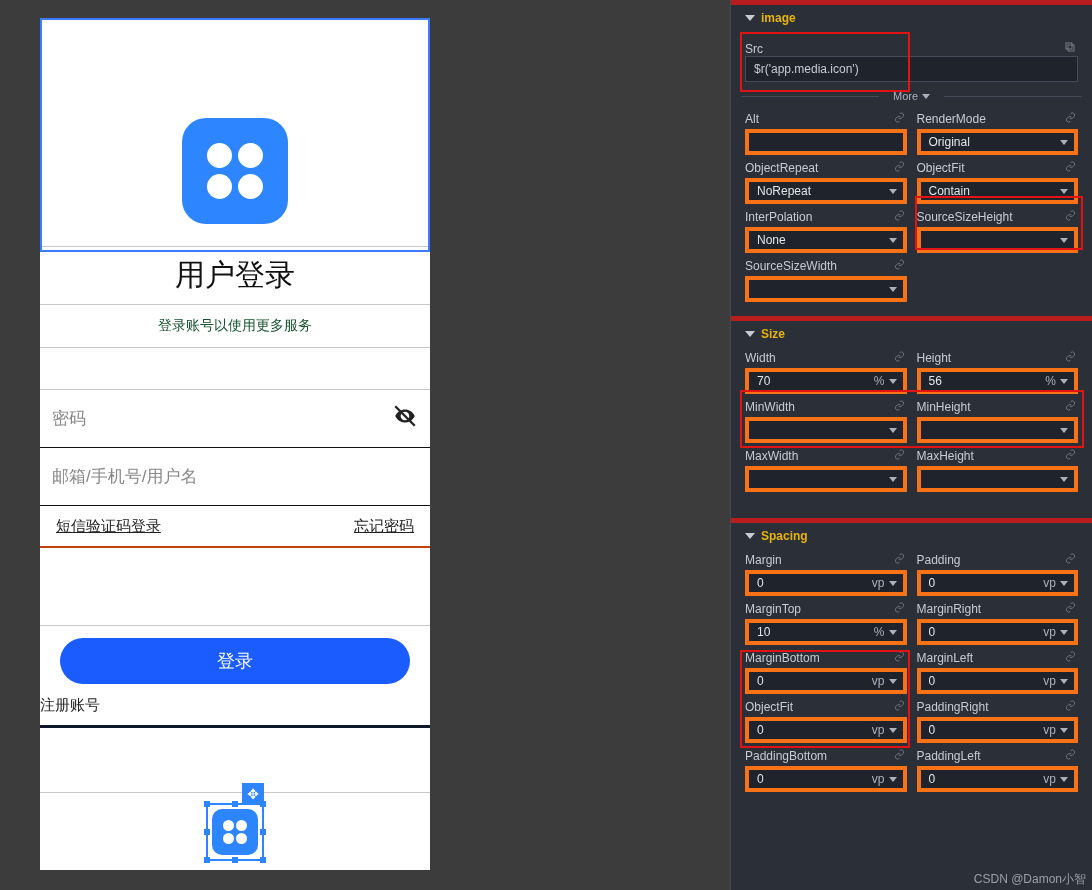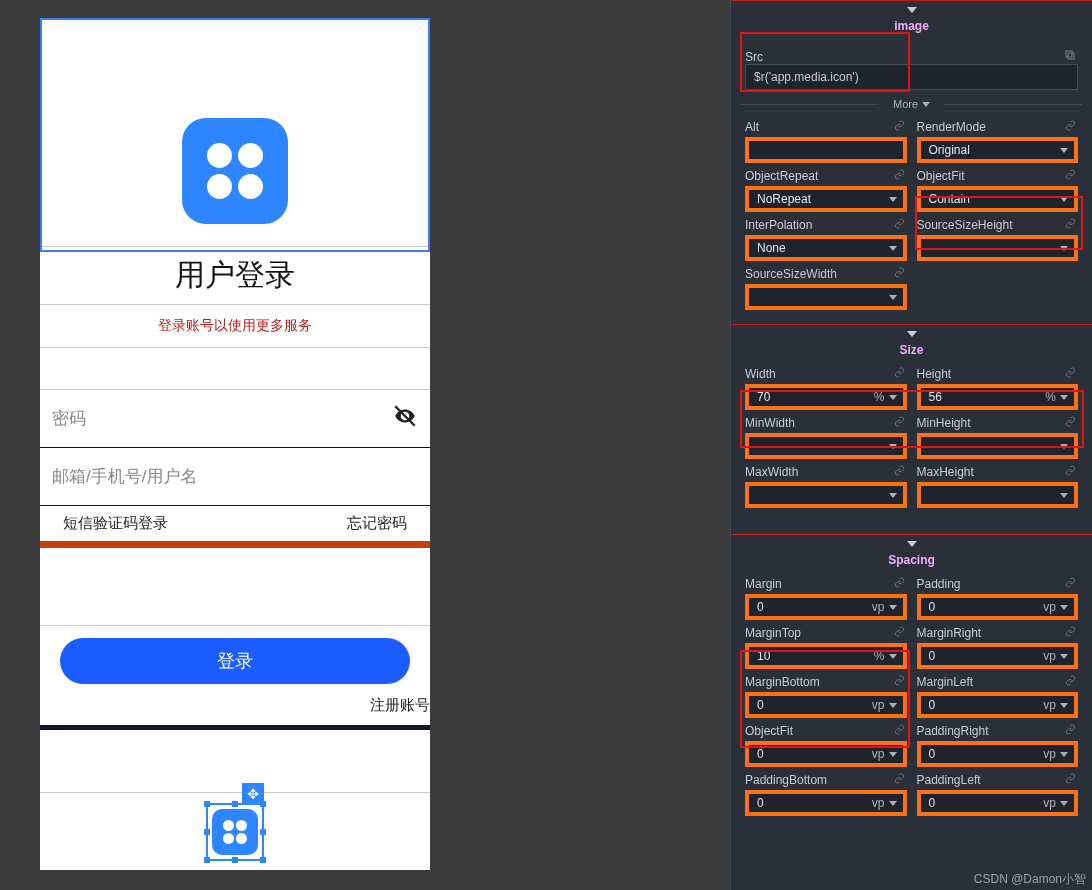--- a/index.html
+++ b/index.html
@@ -7,38 +7,38 @@
 
 
 .canvas { width: 730px; height: 890px; background: #3c3c3c; display: flex; align-items: flex-start; justify-content: flex-start; padding: 18px 0 0 40px; }
 .phone { width: 390px; height: 852px; background: #fff; position: relative; }
 .sel-outline { position: absolute; left: 0; right: 0; top: 0; height: 234px; border: 2px solid #3d7cff; pointer-events: none; }
 .logo-wrap { display: flex; justify-content: center; padding-top: 100px; }
 .logo { width: 106px; height: 106px; background: #2d86ff; border-radius: 24px; display: flex; align-items: center; justify-content: center; }
 .dots { width: 56px; height: 56px; display: grid; grid-template-columns: 1fr 1fr; gap: 6px; }
 .dot { background: #fff; border-radius: 50%; }
 .title { text-align: center; font-size: 30px; font-weight: 500; color: #111; margin-top: 22px; padding: 8px 0; border-top: 1px solid #c9c9c9; border-bottom: 1px solid #c9c9c9; }
-.subtitle { text-align: center; font-size: 14px; color: #b91c1c; padding: 12px 12px; border-bottom: 1px solid #c9c9c9; }
+.subtitle { text-align: center; font-size: 14px; color: #14532d; padding: 12px 12px; border-bottom: 1px solid #c9c9c9; }
 .spacer { height: 42px; border-bottom: 1px solid #c9c9c9; }
 .inp { height: 58px; border-bottom: 1px solid #111; display: flex; align-items: center; padding: 0 12px; font-size: 17px; color: #888; justify-content: space-between; }
 .eye svg { width: 26px; height: 26px; }
-.row-links { height: 42px; border-bottom: 7px solid #c2410c; display: flex; align-items: center; justify-content: space-between; padding: 0 23px; font-size: 15px; color: #222; }
+.row-links { height: 42px; border-bottom: 2px solid #c2410c; display: flex; align-items: center; justify-content: space-between; padding: 0 16px; font-size: 15px; color: #222; text-decoration: underline; }
 .spacer2 { height: 78px; border-bottom: 1px solid #c9c9c9; }
 .btn-login { margin: 12px 20px 8px; height: 46px; background: #1b5cff; border-radius: 24px; display: flex; align-items: center; justify-content: center; color: #fff; font-size: 18px; }
-.btn-reg { text-align: right; font-size: 15px; color: #222; margin-top: 12px; padding-bottom: 10px; border-bottom: 5px solid #0f172a; }
+.btn-reg { text-align: left; font-size: 15px; color: #222; margin-top: 12px; padding-bottom: 10px; border-bottom: 3px solid #0f172a; }
 .footer { position: absolute; bottom: 0; left: 0; right: 0; height: 78px; border-top: 1px solid #c9c9c9; display: flex; align-items: center; justify-content: center; }
 .mini-logo-box { position: relative; border: 2px solid #2d86ff; padding: 4px; }
 .mini-logo { width: 46px; height: 46px; background: #2d86ff; border-radius: 10px; display: flex; align-items: center; justify-content: center; }
 .mini-dots { width: 24px; height: 24px; display: grid; grid-template-columns: 1fr 1fr; gap: 2px; }
 .handle { position: absolute; width: 6px; height: 6px; background: #2d86ff; }
 .move-badge { position: absolute; top: -22px; right: -2px; width: 22px; height: 22px; background: #2d86ff; display: flex; align-items: center; justify-content: center; color: #fff; font-size: 14px; }
 
 
 .inspector { width: 362px; height: 890px; background: #2b2f38; color: #c7cbd4; font-size: 12px; overflow-y: hidden; position: relative; border-left: 1px solid #444a58; }
-.sect-head { display: flex; align-items: center; gap: 6px; padding: 6px 14px; font-weight: 600; color: #f0abfc; border-top: 1px solid #b91c1c; flex-direction: column; }
+.sect-head { display: flex; align-items: center; gap: 6px; padding: 6px 14px; font-weight: 600; color: #eab308; border-top: 5px solid #b91c1c; }
 .sect-head .arrow { width: 0; height: 0; border-left: 5px solid transparent; border-right: 5px solid transparent; border-top: 6px solid #c7cbd4; }
 .more { display: flex; align-items: center; justify-content: center; gap: 4px; font-size: 11px; color: #aab0bd; margin: 8px 0 6px; }
 .more::before, .more::after { content: ""; flex: 1; height: 1px; background: #444a58; margin: 0 10px; }
 .more .arrow { width: 0; height: 0; border-left: 4px solid transparent; border-right: 4px solid transparent; border-top: 5px solid #aab0bd; }
 .grid2 { display: grid; grid-template-columns: 1fr 1fr; gap: 6px 10px; padding: 4px 14px; }
 .prop { display: flex; flex-direction: column; gap: 3px; position: relative; }
 .prop-label { display: flex; align-items: center; justify-content: space-between; color: #c7cbd4; padding-right: 2px; }
 .link-ic svg { width: 11px; height: 11px; opacity: .55; }
 .prop-val { height: 26px; background: #1f232b; border: 4px solid #f97316; display: flex; align-items: center; justify-content: space-between; padding: 0 6px 0 8px; color: #e2e5eb; }
 .unit-chev { display: flex; align-items: center; gap: 4px; color: #aab0bd; }

